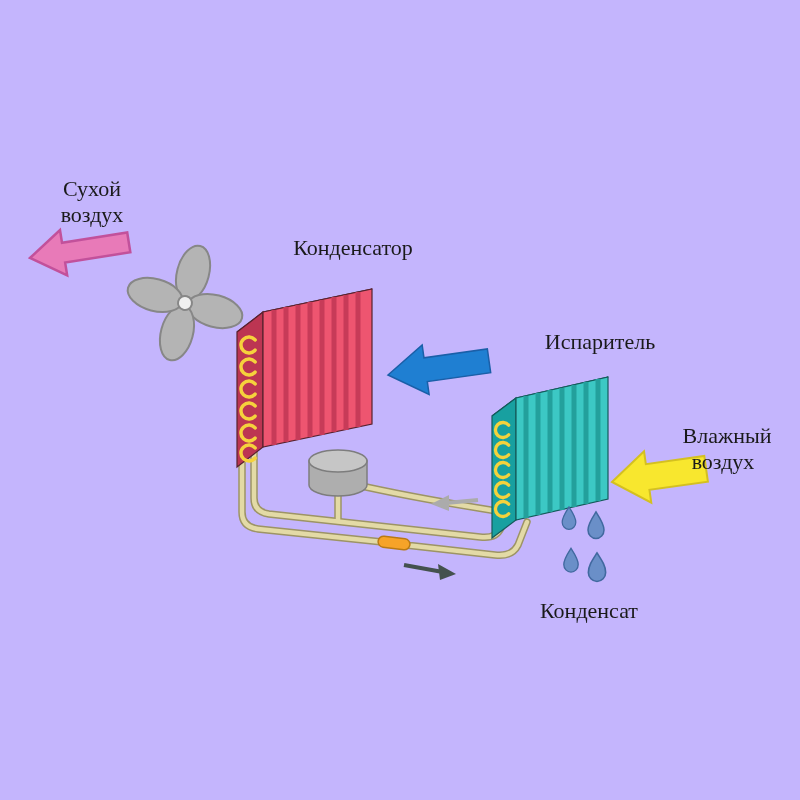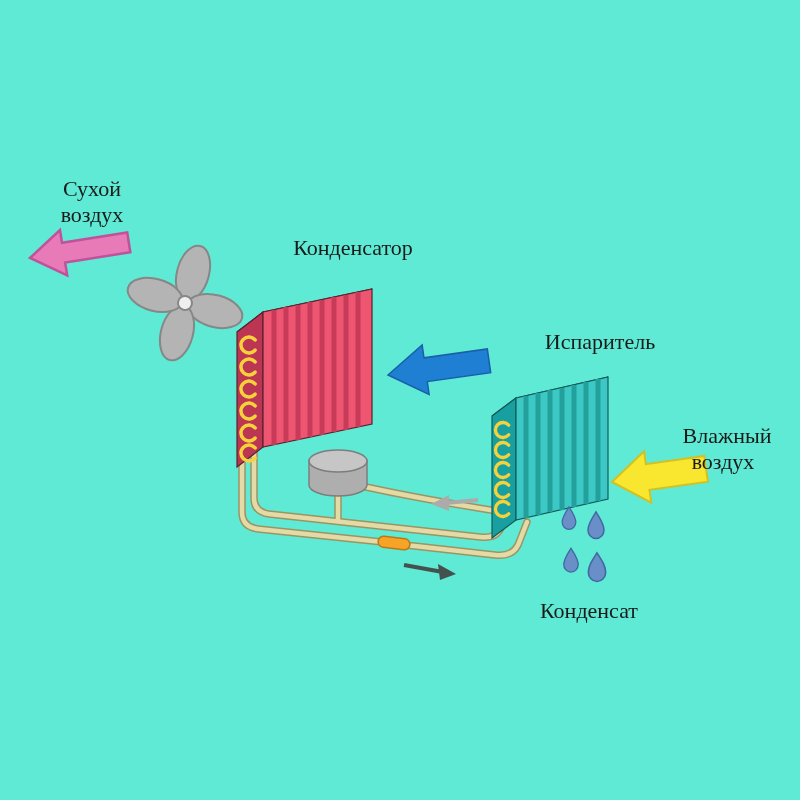--- a/index.html
+++ b/index.html
@@ -1,16 +1,16 @@
 <!DOCTYPE html>
 <html><head>
 <meta charset="utf-8">
 <style>
   html,body{margin:0;padding:0;background:#fff;}
-  .stage{position:relative;width:800px;height:800px;background:#5eead4;overflow:hidden;}
+  .stage{position:relative;width:800px;height:800px;background:#c4b5fd;overflow:hidden;}
   svg{display:block;}
   .lbl{font-family:"Liberation Serif","DejaVu Serif",serif;font-size:22px;}
 </style>
 </head>
 <body>
 
 <div class="stage">
 <svg width="800" height="800" viewBox="0 0 800 800" xmlns="http://www.w3.org/2000/svg">
 
   <g fill="none" stroke-linecap="round" stroke-width="7.5" stroke="#9d9465">

